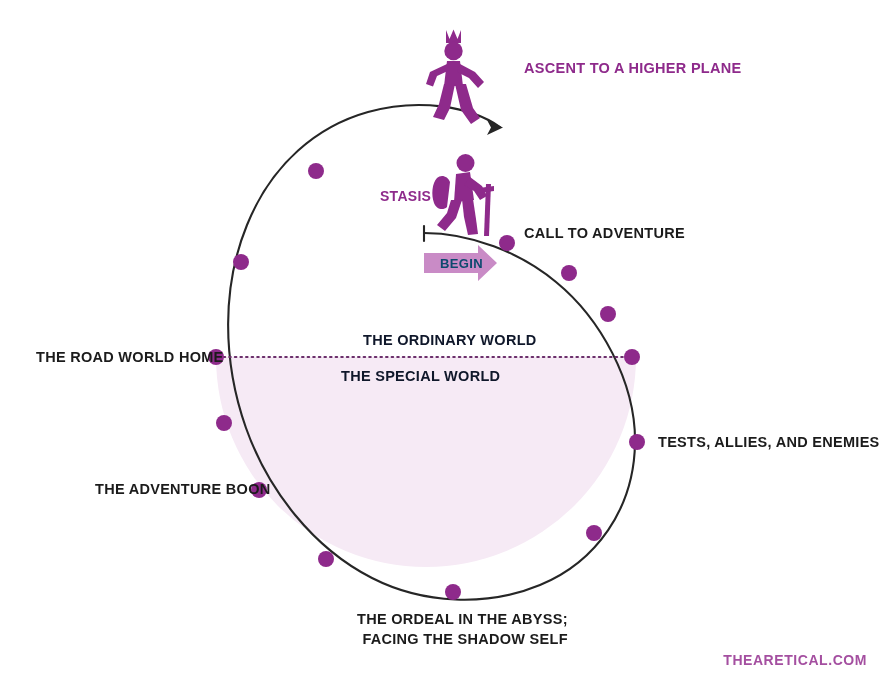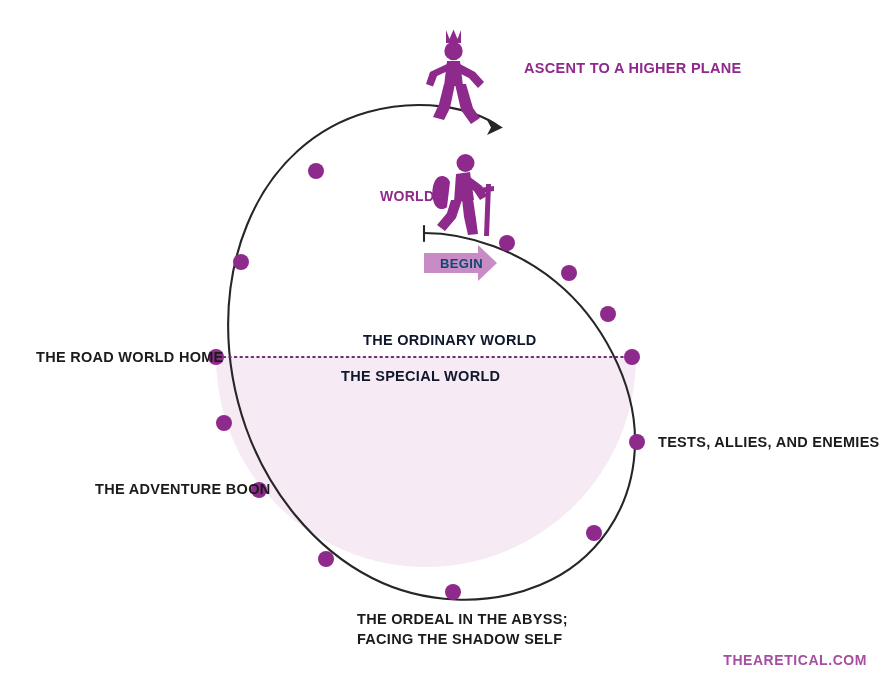--- a/index.html
+++ b/index.html
@@ -60,21 +60,21 @@
     bottom: 16px;
     color: #A44FA0;
     font-size: 14px;
     font-weight: bold;
     letter-spacing: 0.04em;
     font-family: "Liberation Sans", sans-serif;
     white-space: nowrap;
   }
   .two-line {
     line-height: 1.35;
-    text-align: left;
+    text-align: right;
   }
 </style>
 </head>
 <body>
 
 <div id="stage">
 
   <svg id="diagram-svg" viewBox="0 0 889 684">
     <defs>
       <marker id="arrowhead" markerWidth="10" markerHeight="8" refX="9" refY="4" orient="auto" markerUnits="userSpaceOnUse">
@@ -153,22 +153,23 @@
       <circle cx="259" cy="490" r="8"></circle>
       <circle cx="224" cy="423" r="8"></circle>
       <circle cx="216" cy="357" r="8"></circle>
       <circle cx="241" cy="262" r="8"></circle>
       <circle cx="316" cy="171" r="8"></circle>
     </g>
   </svg>
 
   <div class="lbl lbl-purple" style="left:524px; top:60px;">ASCENT TO A HIGHER PLANE</div>
 
-  <div class="lbl lbl-stasis" style="left:380px; top:188px;">WORLD</div>
+  <div class="lbl lbl-stasis" style="left:380px; top:188px;">STASIS</div>
 
+  <div class="lbl lbl-dark" style="left:524px; top:225px;">CALL TO ADVENTURE</div>
 
   <div class="lbl lbl-world" style="left:363px; top:332px;">THE ORDINARY WORLD</div>
 
   <div class="lbl lbl-world" style="left:341px; top:368px;">THE SPECIAL WORLD</div>
 
   <div class="lbl lbl-dark" style="left:36px; top:349px;">THE ROAD WORLD HOME</div>
 
   <div class="lbl lbl-dark" style="left:658px; top:434px;">TESTS, ALLIES, AND ENEMIES</div>
 
   <div class="lbl lbl-dark" style="left:95px; top:481px;">THE ADVENTURE BOON</div>

